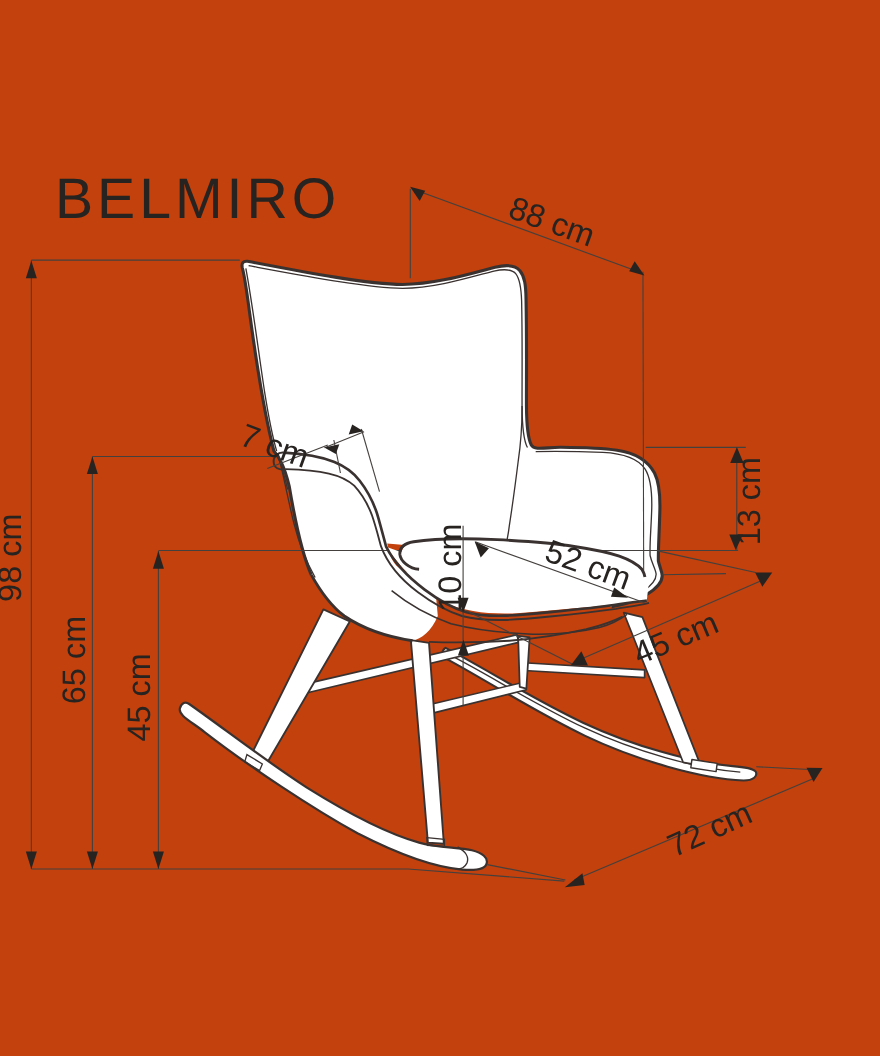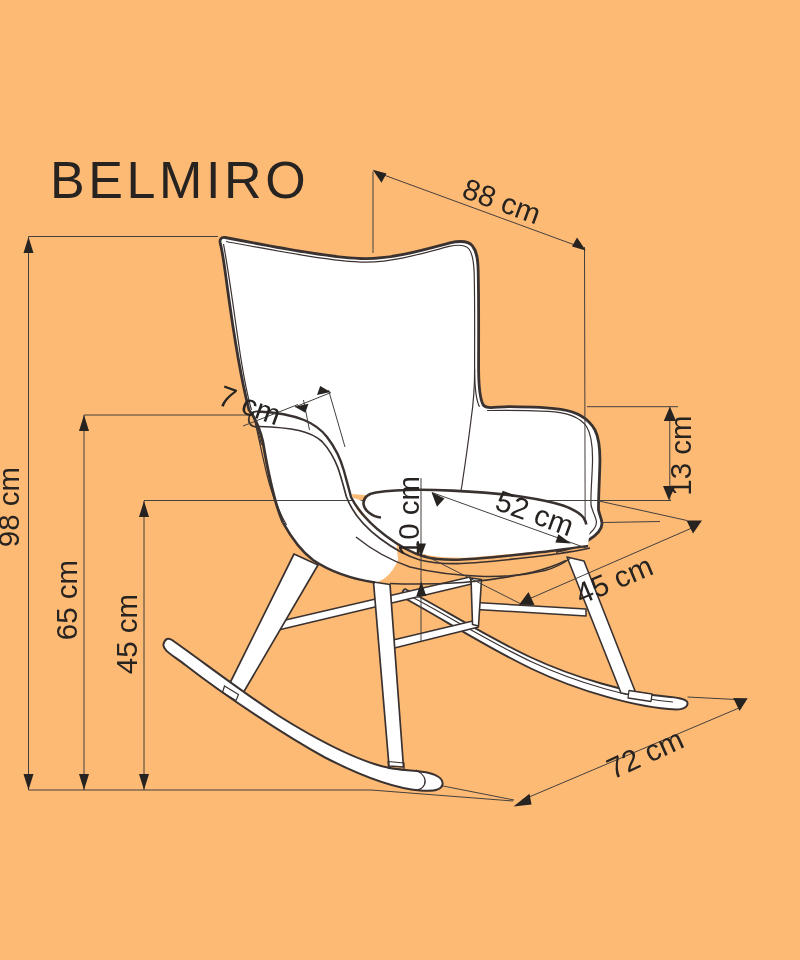--- a/index.html
+++ b/index.html
@@ -1,16 +1,16 @@
 <!DOCTYPE html>
 <html><head>
 <meta charset="utf-8">
 <style>
   html,body{margin:0;padding:0;background:#ffffff;}
-  .page{width:800px;height:960px;position:relative;overflow:hidden;background:#fdba74;}
+  .page{width:800px;height:960px;position:relative;overflow:hidden;background:#c2410c;}
   svg{display:block;}
   text{font-family:"Liberation Sans", sans-serif;fill:#262321;}
 </style>
 </head>
 <body>
 <div class="page">
 <svg width="800" height="960" viewBox="0 0 800 960">
 
   <g stroke="#44403e" stroke-width="1" fill="none">
     <path d="M28.5,236.5 L28.5,790"></path>

